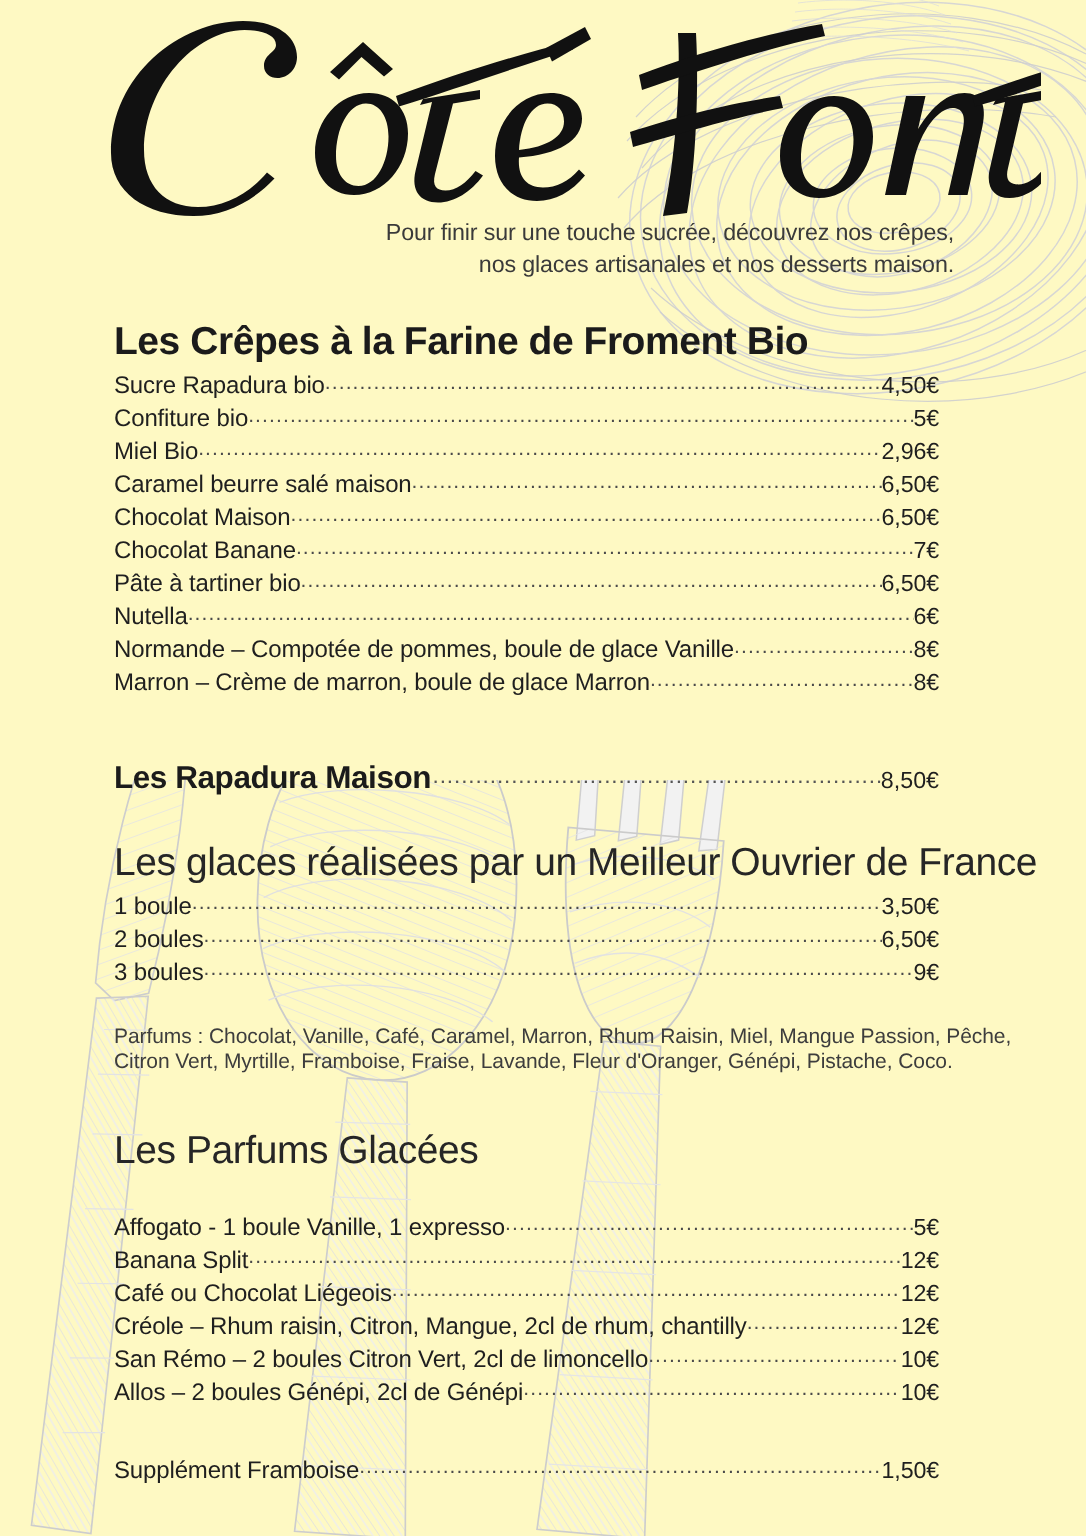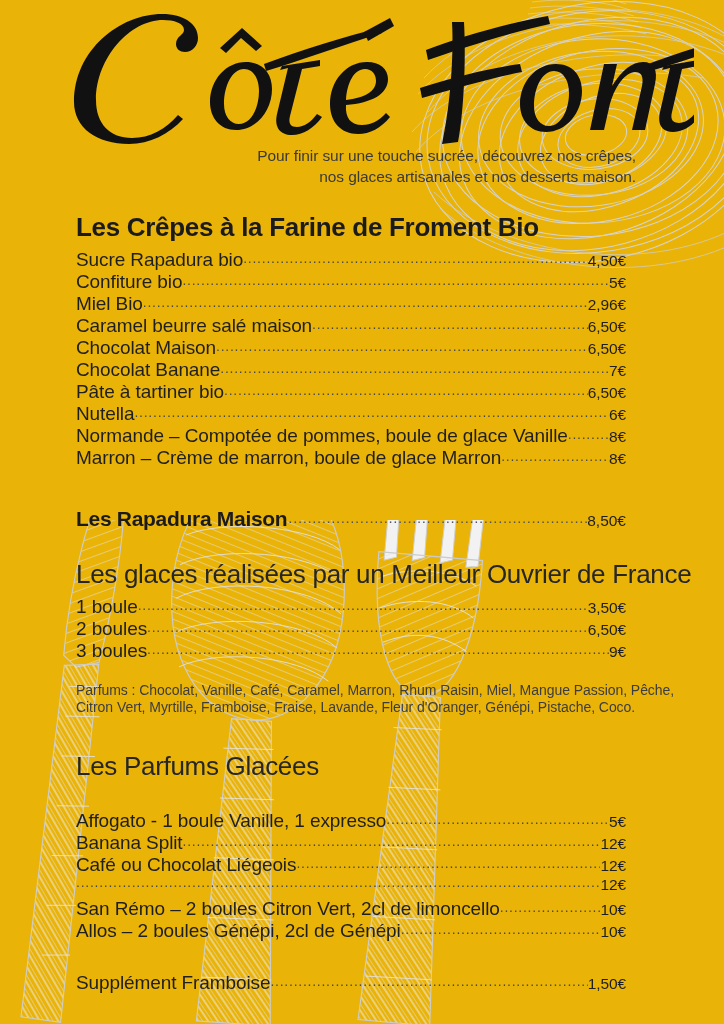--- a/index.html
+++ b/index.html
@@ -5,21 +5,21 @@
   html, body {
     margin: 0;
     padding: 0;
     background: #ffffff;
   }
   #page {
     position: relative;
     width: 724px;
     height: 1024px;
     overflow: hidden;
-    background: #eab308;
+    background: #fef9c3;
     font-family: "Liberation Sans", sans-serif;
   }
 
   
   #art-swirl {
     position: absolute;
     top: -18px;
     right: -40px;
     width: 370px;
     height: 330px;
@@ -116,21 +116,21 @@
 
   
   .row {
     display: flex;
     align-items: baseline;
     width: 100%;
     height: 22px;
   }
   .row .label {
     flex: 0 0 auto;
-    font-size: 19px;
+    font-size: 16px;
     color: #1f1f1f;
     letter-spacing: -0.1px;
     white-space: nowrap;
     font-family: "Liberation Sans", sans-serif;
   }
   .row .leader {
     flex: 1 1 auto;
     overflow: hidden;
     margin: 0 0 0 0px;
     position: relative;
@@ -440,20 +440,21 @@
         <span class="label">Banana Split</span>
         <span class="leader">................................................................................................................................................................</span>
         <span class="price">12€</span>
       </div>
       <div class="row">
         <span class="label">Café ou Chocolat Liégeois</span>
         <span class="leader">................................................................................................................................................................</span>
         <span class="price">12€</span>
       </div>
       <div class="row">
+        <span class="label">Créole – Rhum raisin, Citron, Mangue, 2cl de rhum, chantilly</span>
         <span class="leader">................................................................................................................................................................</span>
         <span class="price">12€</span>
       </div>
       <div class="row">
         <span class="label">San Rémo – 2 boules Citron Vert, 2cl de limoncello</span>
         <span class="leader">................................................................................................................................................................</span>
         <span class="price">10€</span>
       </div>
       <div class="row">
         <span class="label">Allos – 2 boules Génépi, 2cl de Génépi</span>

